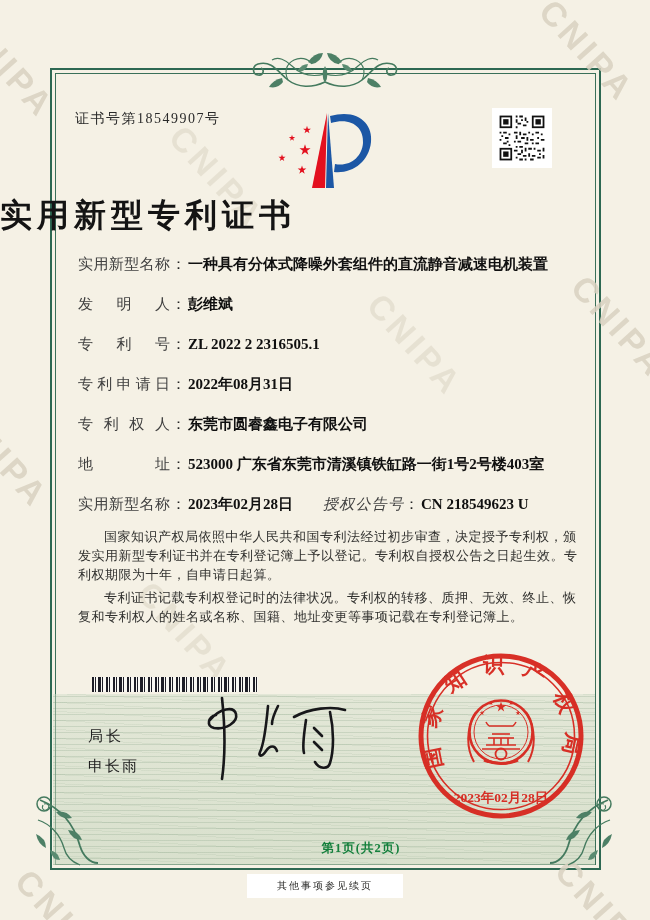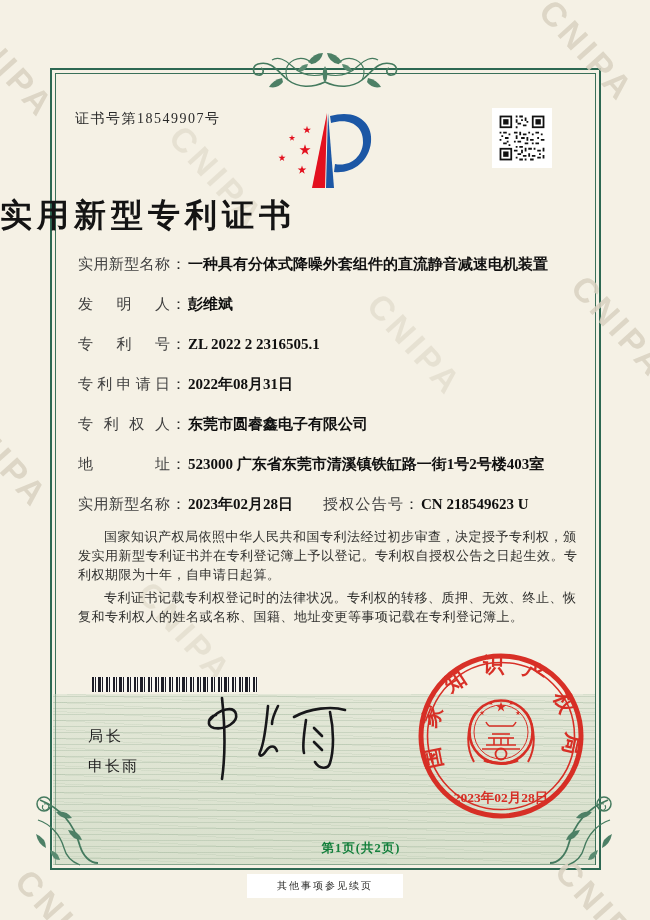--- a/index.html
+++ b/index.html
@@ -36,21 +36,21 @@
          font-size:32px;font-weight:700;letter-spacing:5px;color:#141414;z-index:4;}
 
   
   .fields{position:absolute;left:78px;top:255px;width:505px;z-index:4;font-size:15px;}
   .row{position:relative;height:40px;white-space:nowrap;}
   .lbl{display:inline-block;width:92px;text-align:justify;text-align-last:justify;
        color:#404040;vertical-align:top;}
   .colon{display:inline-block;margin:0 2px 0 1px;color:#232323;}
   .val{color:#101010;font-weight:600;}
   .pair2{position:absolute;left:245px;top:0;}
-  .pair2 .lbl{width:80px;}
+  .pair2 .lbl{width:80px;font-style:italic;}
 
   
   .paras{position:absolute;left:78px;top:527px;width:500px;z-index:4;
          font-size:13px;line-height:19px;color:#30302e;}
   .paras p{margin:0 0 4px 0;text-indent:26px;letter-spacing:.5px;}
 
   
   .barcode{position:absolute;left:92px;top:677px;width:166px;height:15px;z-index:4;
     background:repeating-linear-gradient(90deg,
       #1d1d26 0 2px, #f8f7f2 2px 3px, #1d1d26 3px 4px, #f8f7f2 4px 6px,

